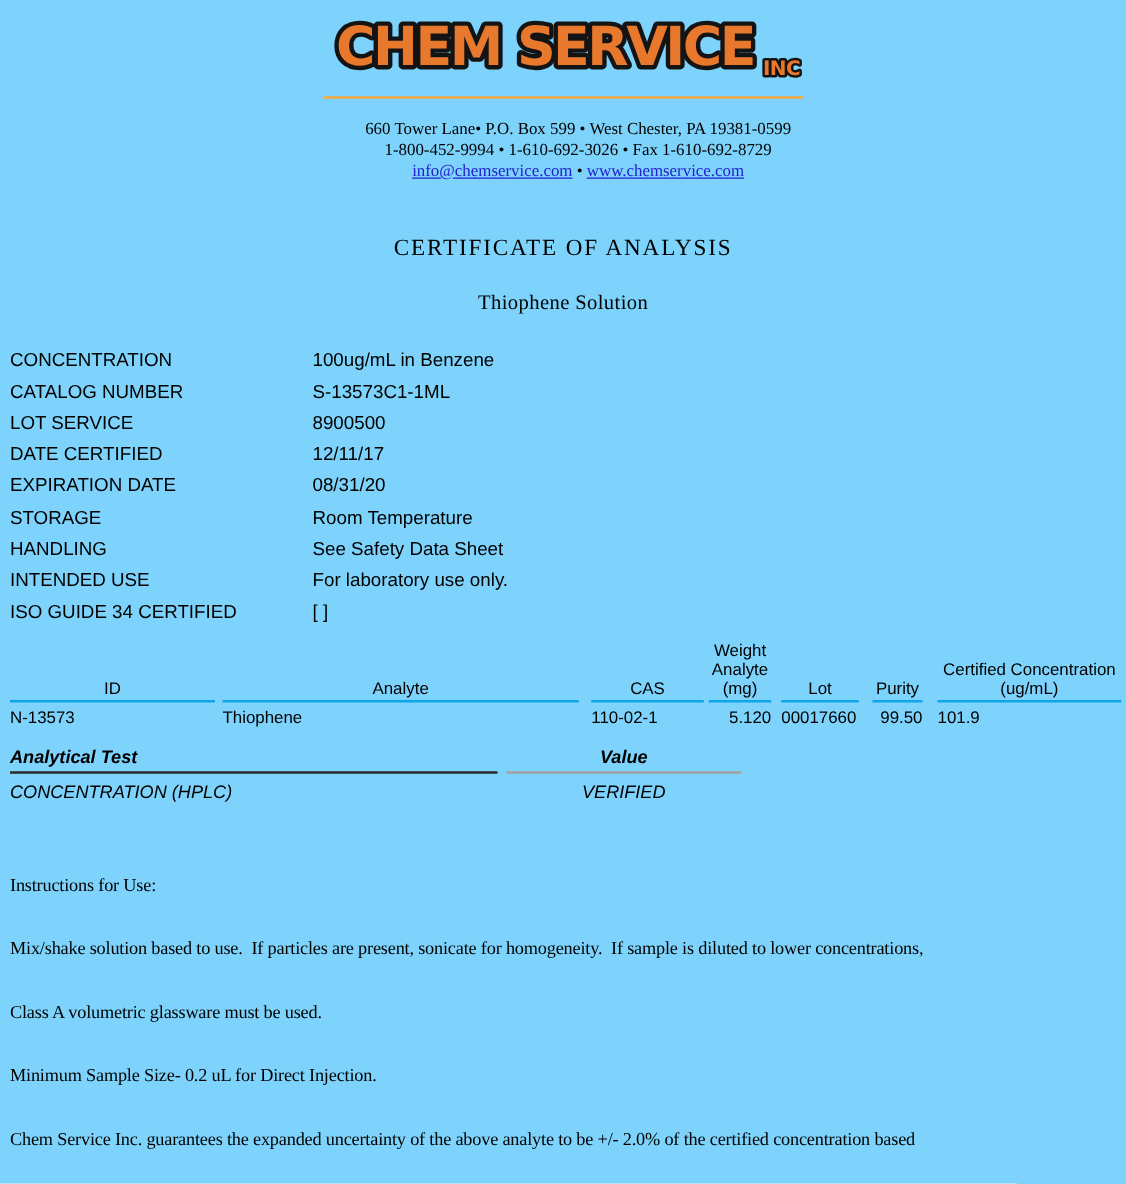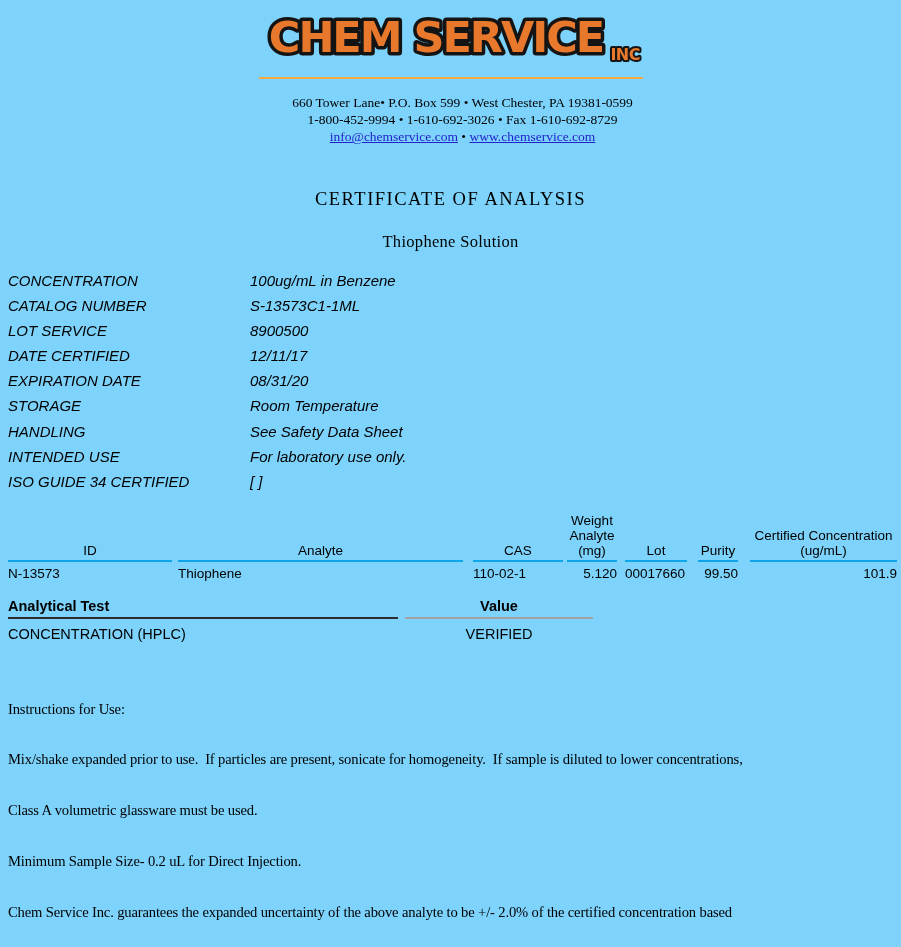--- a/index.html
+++ b/index.html
@@ -24,45 +24,45 @@
     font-family:"Liberation Serif",serif;font-size:18.5px;font-weight:400;
     letter-spacing:1.5px;
   }
   .product-title{
     margin-top:22px;text-align:center;
     font-family:"Liberation Serif",serif;font-size:16.5px;font-weight:400;
     letter-spacing:.3px;
   }
   
   .details{margin:20px 0 0 8px;font-size:15px;}
-  .details .drow{display:flex;height:25.1px;align-items:flex-start;font-style:italic;}
+  .details .drow{display:flex;height:25.1px;align-items:flex-end;}
   .details .dlabel{width:242px;flex:none;}
   .details .dvalue{flex:1;}
   
   .analyte-table{display:flex;margin:9px 0 0 8px;font-size:13.5px;}
   .atcol{display:flex;flex-direction:column;flex:none;}
   .atcol .athead{
     display:flex;flex-direction:column;justify-content:flex-end;
     min-height:51px;text-align:center;line-height:15px;
     border-bottom:2px solid #0ea5e9;padding-bottom:2px;
   }
   .atcol .atcell{padding-top:4px;line-height:15px;}
   .col-id{width:164px;}
   .col-analyte{width:285px;margin-left:6px;}
   .col-cas{width:90px;margin-left:10px;}
   .col-weight{width:50px;margin-left:4px;}
   .col-lot{width:62px;margin-left:8px;}
   .col-purity{width:40px;margin-left:11px;}
   .col-cc{width:147px;margin-left:12px;}
   .cell-left{text-align:left;}
   .cell-right{text-align:right;}
-  .cell-center{text-align:right;}
+  .cell-center{text-align:left;}
   
   .analytical{margin:17px 0 0 8px;font-size:14.5px;}
-  .an-headrow,.an-valrow{display:flex;}
+  .an-headrow,.an-valrow{display:flex;font-style:italic;}
   .an-test-h{width:390px;flex:none;font-weight:700;border-bottom:2px solid #2b2b2b;padding-bottom:3px;}
   .an-gap{width:7px;flex:none;}
   .an-value-h{width:188px;flex:none;font-weight:700;text-align:center;border-bottom:2px solid #a3a3a3;padding-bottom:3px;}
   .an-test-v{width:390px;flex:none;padding-top:7px;}
   .an-value-v{width:188px;flex:none;text-align:center;padding-top:7px;}
   
   .instructions{
     margin:25px 0 0 8px;
     font-family:"Liberation Serif",serif;
     font-size:14.6px;line-height:16.9px;
@@ -189,21 +189,21 @@
     </div>
     <div class="an-valrow">
       <div class="an-test-v">CONCENTRATION (HPLC)</div>
       <div class="an-gap"></div>
       <div class="an-value-v">VERIFIED</div>
     </div>
   </div>
 
   <div class="instructions">
     <div>Instructions for Use:</div>
-    <div>Mix/shake expanded prior to use.  If particles are present, sonicate for homogeneity.  If sample is diluted to lower concentrations,</div>
+    <div>Mix/shake solution based to use.  If particles are present, sonicate for homogeneity.  If sample is diluted to lower concentrations,</div>
     <div>Class A volumetric glassware must be used.</div>
     <div>Minimum Sample Size- 0.2 uL for Direct Injection.</div>
     <div>Chem Service Inc. guarantees the expanded uncertainty of the above analyte to be +/- 2.0% of the certified concentration based</div>
     
     
     
     
     
   </div>
 

